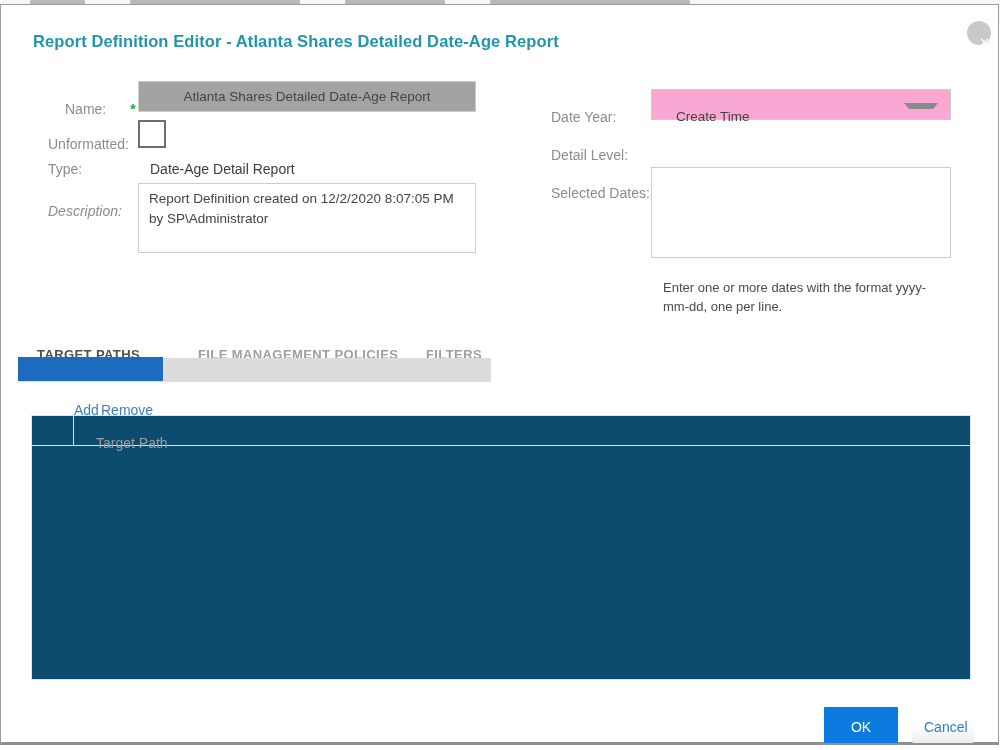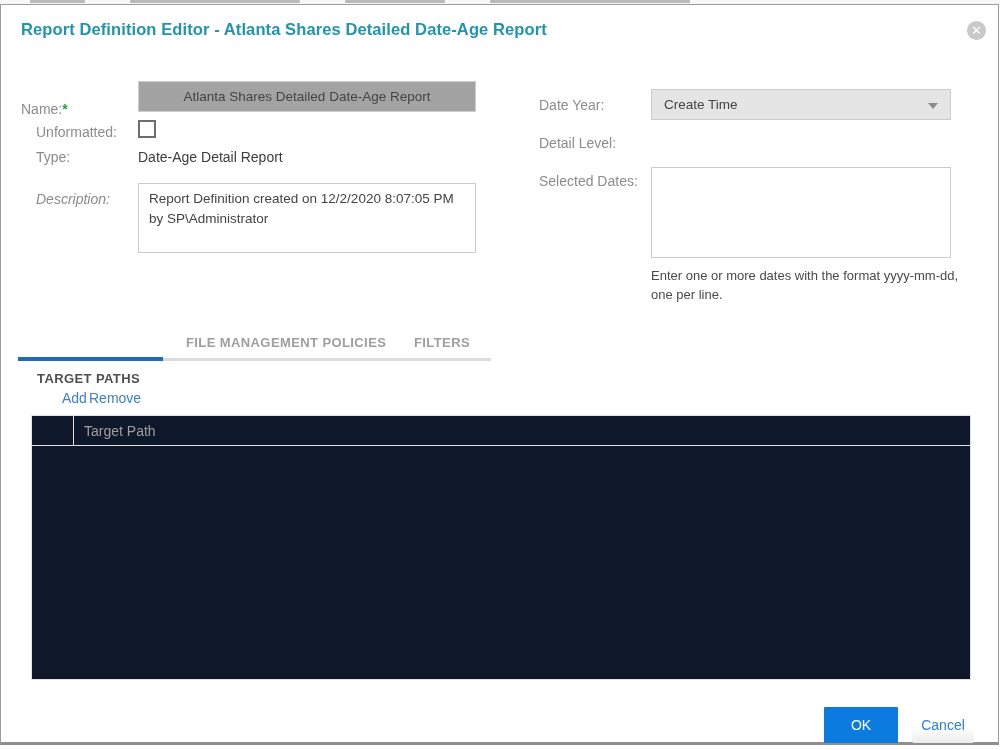--- a/index.html
+++ b/index.html
@@ -1,15 +1,15 @@
 <!DOCTYPE html>
 <html><head>
 <meta charset="utf-8">
 <style>
-  * { margin: 0; padding: 0; box-sizing: border-box; }
+  * { margin: 0; padding: 12px; box-sizing: border-box; }
   html, body {
     width: 1000px; height: 750px;
     background: #ffffff;
     font-family: "Liberation Sans", "DejaVu Sans", sans-serif;
     overflow: hidden;
   }
   
   .page-edge {
     position: absolute; top: 0; left: 0; width: 1000px; height: 4px;
     background: #f7f7f7;
@@ -51,21 +51,21 @@
     font-family: "Liberation Sans", "DejaVu Sans", sans-serif;
     font-size: 13.5px; color: #444444; padding: 5px 10px;
     resize: none; outline: none; line-height: 1.45;
   }
   .checkbox {
     position: absolute; width: 18px; height: 18px;
     border: 2px solid #6e6e6e; background: #ffffff; cursor: pointer;
   }
   .combo {
     position: absolute; width: 300px; height: 31px;
-    border: 1px solid #cccccc; background: #e5e5e5; cursor: pointer;
+    border: 1px solid #cccccc; background: #f9a8d4; cursor: pointer;
   }
   .combo .combo-text {
     position: absolute; left: 12px; top: 7px; font-size: 13.5px; color: #444444;
   }
   .combo .arrow {
     position: absolute; right: 12px; top: 13px;
     width: 0; height: 0;
     border-left: 5px solid transparent; border-right: 5px solid transparent;
     border-top: 6px solid #8a8a8a;
   }
@@ -86,21 +86,21 @@
   .tab-active-bar {
     position: absolute; left: 17px; top: 352px; width: 145px; height: 4px;
     background: #1c6bbf;
   }
   .toolbar-link {
     position: absolute; top: 385px; font-size: 14px; color: #3d7fc4;
     cursor: pointer; white-space: nowrap;
   }
   .grid {
     position: absolute; left: 30px; top: 410px; width: 940px; height: 265px;
-    border: 1px solid #e2e2e2; background: #0f172a;
+    border: 1px solid #e2e2e2; background: #0c4a6e;
   }
   .grid-header {
     position: absolute; left: 0; top: 0; right: 0; height: 30px;
     border-bottom: 1px solid #e2e2e2;
   }
   .grid-header .col-sel {
     position: absolute; left: 0; top: 0; width: 42px; height: 30px;
     border-right: 1px solid #e2e2e2;
   }
   .grid-header .col-label {
@@ -129,21 +129,21 @@
   <div class="blk" style="left:130px;width:170px;"></div>
   <div class="blk" style="left:345px;width:100px;"></div>
   <div class="blk" style="left:490px;width:200px;"></div>
 </div>
 
 <div class="dialog">
 
   <div class="dlg-title">Report Definition Editor - Atlanta Shares Detailed Date-Age Report</div>
   <div class="close-btn">✕</div>
 
-  <div class="lbl" style="left:20px; top:84px;margin-top:12px;"><span>Name:</span><span class="req">*</span></div>
+  <div class="lbl" style="left:40px; top:84px;"><span>Name:</span><span class="req">*</span></div>
   <input class="text-field" style="left: 137px; top: 76px; width: 338px; height: 31px;" value="Atlanta Shares Detailed Date-Age Report">
 
   <div class="lbl" style="left:35px; top:119px;">Unformatted:</div>
   <div class="checkbox" style="left:137px; top:115px;"></div>
 
   <div class="lbl" style="left:35px; top:144px;">Type:</div>
   <div class="val-text" style="left:137px; top:144px;">Date-Age Detail Report</div>
 
   <div class="lbl" style="left:35px; top:186px;font-style:italic;">Description:</div>
   <textarea class="text-area" style="left: 137px; top: 178px; width: 338px; height: 70px;">Report Definition created on 12/2/2020 8:07:05 PM by SP\Administrator</textarea>
@@ -153,21 +153,21 @@
     <span class="combo-text">Create Time</span>
     <span class="arrow"></span>
   </div>
 
   <div class="lbl" style="left:538px; top:130px;">Detail Level:</div>
 
   <div class="lbl" style="left:538px; top:168px;">Selected Dates:</div>
   <textarea class="text-area" style="left: 650px; top: 162px; width: 300px; height: 91px;"></textarea>
   <div class="hint">Enter one or more dates with the format yyyy-mm-dd, one per line.</div>
 
-  <div class="tab active" style="left:36px;margin-top:36px;">TARGET PATHS</div>
+  <div class="tab active" style="left:24px;">TARGET PATHS</div>
   <div class="tab inactive" style="left:185px;">FILE MANAGEMENT POLICIES</div>
   <div class="tab inactive" style="left:413px;">FILTERS</div>
   <div class="tab-track"></div>
   <div class="tab-active-bar"></div>
 
   <div class="toolbar-link" style="left:43px;margin-left:18px;">Add</div>
   <div class="toolbar-link" style="left:88px;">Remove</div>
 
   <div class="grid">
     <div class="grid-header">

